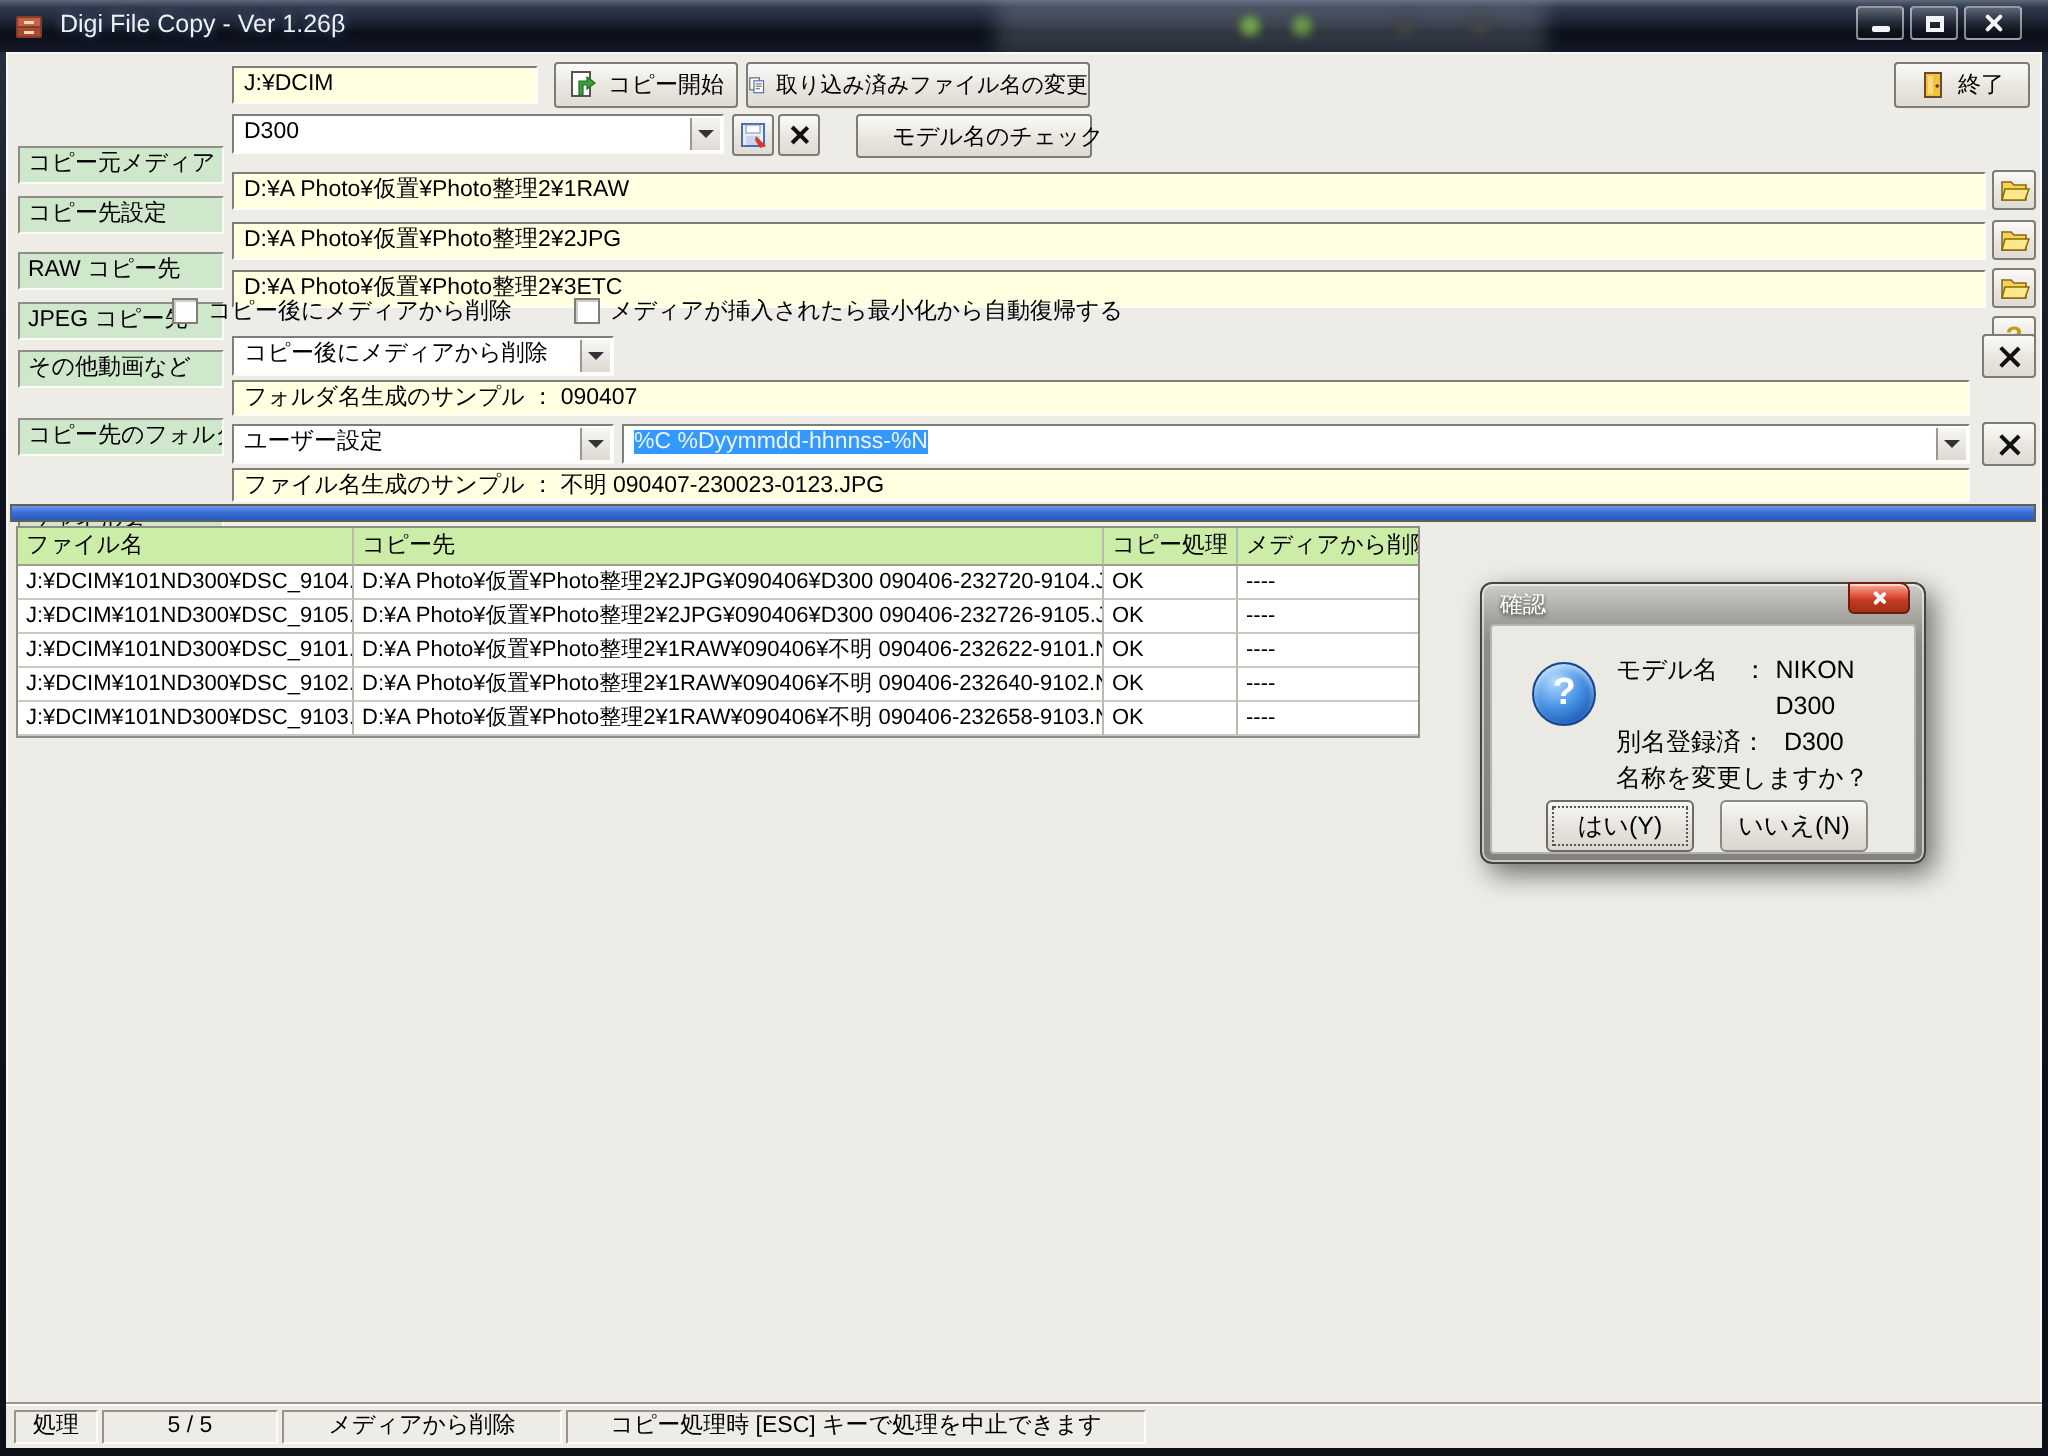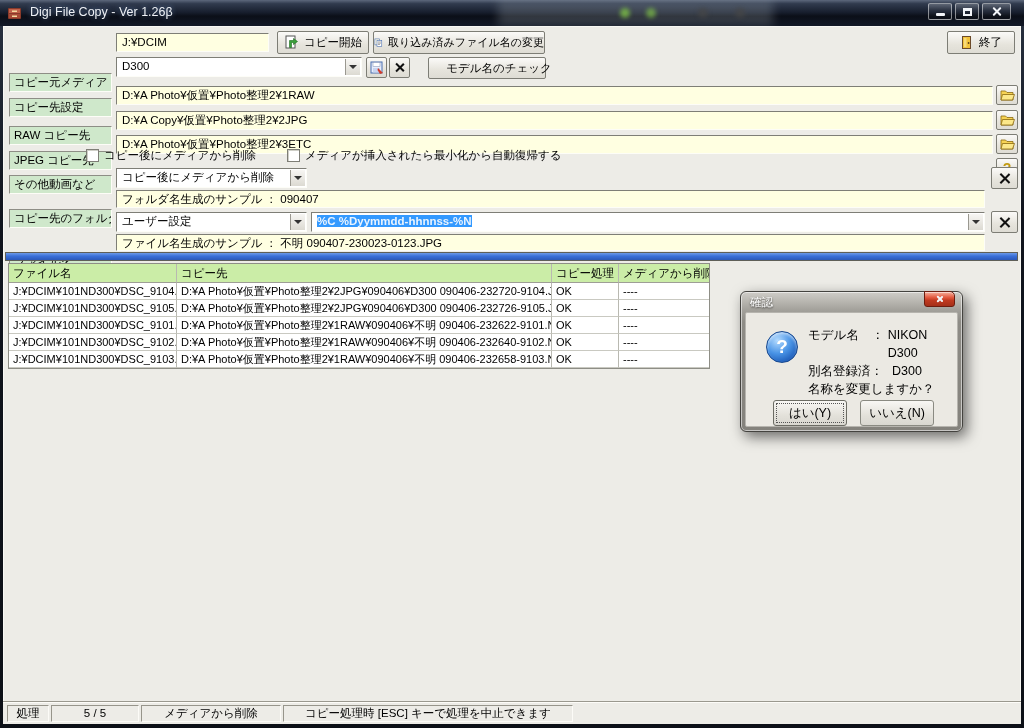--- a/index.html
+++ b/index.html
@@ -188,21 +188,21 @@
 
   <div class="lbl" style="left:9px;top:86px;">RAW コピー先</div>
   <div class="fld" style="left:116px;top:86px;width:877px;">D:¥A Photo¥仮置¥Photo整理2¥1RAW</div>
   <div class="btn" style="left:996px;top:85px;width:22px;height:20px;">
     <svg width="15" height="12" viewBox="0 0 15 12">
         <path d="M1 2 L5.5 2 L7 3.5 L13 3.5 L13 11 L1 11 Z" fill="#f7d354" stroke="#8a6a10" stroke-width="0.8"></path>
         <path d="M2.5 5.5 L14.5 5.5 L12.5 11 L1 11 Z" fill="#fce88a" stroke="#8a6a10" stroke-width="0.8"></path>
       </svg>
   </div>
   <div class="lbl" style="left:9px;top:111px;">JPEG コピー先</div>
-  <div class="fld" style="left:116px;top:111px;width:877px;">D:¥A Copy¥仮置¥Photo整理2¥2JPG</div>
+  <div class="fld" style="left:116px;top:111px;width:877px;">D:¥A Photo¥仮置¥Photo整理2¥2JPG</div>
   <div class="btn" style="left:996px;top:110px;width:22px;height:20px;">
     <svg width="15" height="12" viewBox="0 0 15 12">
         <path d="M1 2 L5.5 2 L7 3.5 L13 3.5 L13 11 L1 11 Z" fill="#f7d354" stroke="#8a6a10" stroke-width="0.8"></path>
         <path d="M2.5 5.5 L14.5 5.5 L12.5 11 L1 11 Z" fill="#fce88a" stroke="#8a6a10" stroke-width="0.8"></path>
       </svg>
   </div>
   <div class="lbl" style="left:9px;top:135px;">その他動画など</div>
   <div class="fld" style="left:116px;top:135px;width:877px;">D:¥A Photo¥仮置¥Photo整理2¥3ETC</div>
   <div class="btn" style="left:996px;top:134px;width:22px;height:20px;">
     <svg width="15" height="12" viewBox="0 0 15 12">
@@ -235,21 +235,21 @@
     </div>
   <div class="fld" style="left:116px;top:190px;width:869px;height:18px;">フォルダ名生成のサンプル ： 090407</div>
 
   <div class="lbl" style="left:9px;top:213px;">ファイル名</div>
   <div class="combo" style="left:116px;top:212px;width:191px;height:20px;">
     <span>ユーザー設定</span>
     <span class="carrow">
         <span class="tri"></span>
       </span>
   </div>
-  <div class="combo" style="left:311px;top:212px;width:674px;height:20px;font-weight:bold;">
+  <div class="combo" style="left:311px;top:212px;width:674px;height:20px;">
     <span class="sel">%C %Dyymmdd-hhnnss-%N</span>
     <span class="carrow">
         <span class="tri"></span>
       </span>
   </div>
   <div class="btn" style="left:991px;top:211px;width:27px;height:22px;">
       <span class="bx big"></span>
     </div>
   <div class="fld" style="left:116px;top:234px;width:869px;height:17px;">ファイル名生成のサンプル ： 不明 090407-230023-0123.JPG</div>
 

